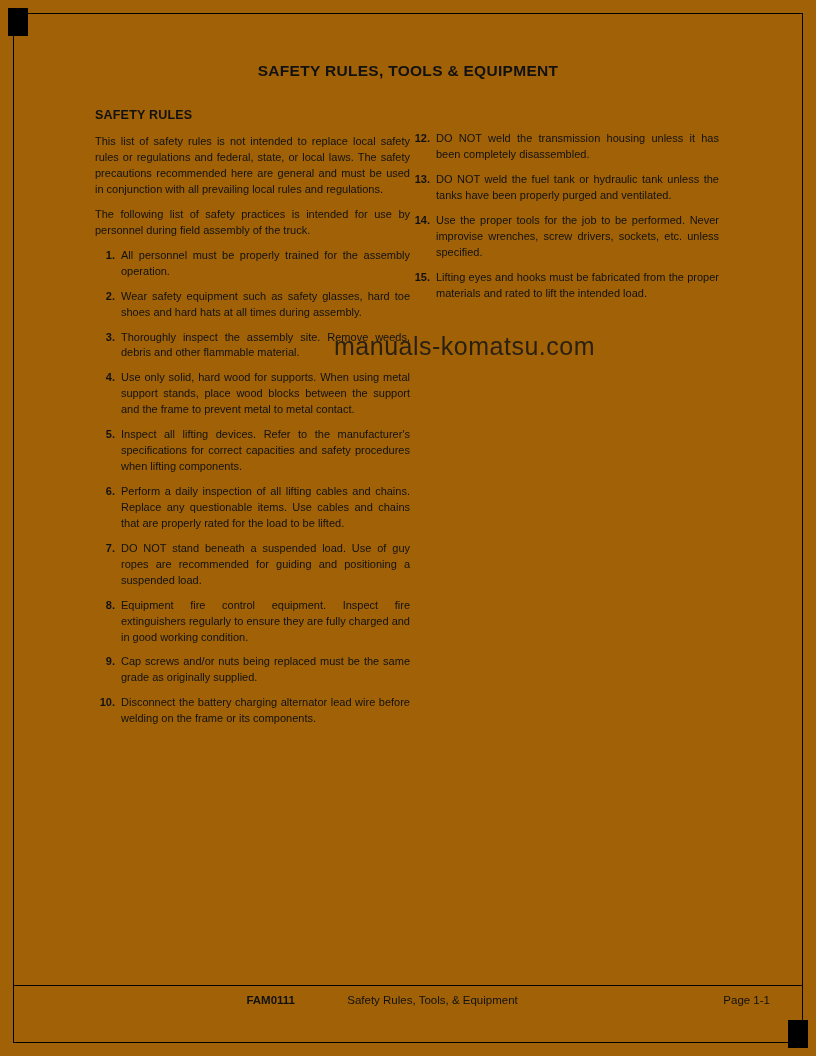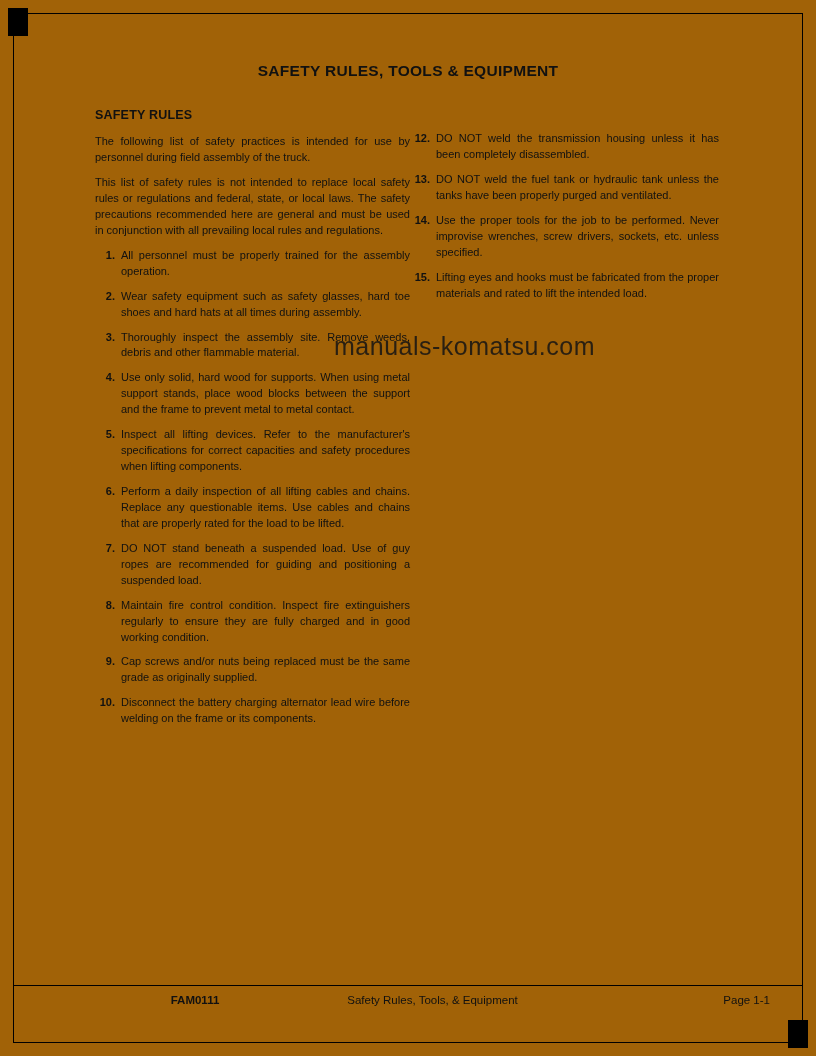--- a/index.html
+++ b/index.html
@@ -90,42 +90,42 @@
 
   .footer {
     position: absolute;
     top: 994px;
     left: 95px;
     right: 46px;
     display: flex;
     align-items: baseline;
     font-size: 11.5px;
   }
-  .footer-left  { width: 200px; font-weight: bold; text-align: center; }
+  .footer-left  { width: 200px; font-weight: bold; text-align: right; }
   .footer-center { flex: 1; text-align: center; }
   .footer-right { width: 200px; text-align: right; }
 </style>
 </head>
 <body>
 
 <div class="page">
 
   <div class="page-border"></div>
   <div class="corner-tab tl"></div>
   <div class="corner-tab br"></div>
 
   <div class="doc-title">SAFETY RULES, TOOLS &amp; EQUIPMENT</div>
 
   <div class="content">
 
     <div class="col col-left">
       <div class="section-heading">SAFETY RULES</div>
 
+      <p class="para">This list of safety rules is not intended to replace local safety rules or regulations and federal, state, or local laws. The safety precautions recommended here are general and must be used in conjunction with all prevailing local rules and regulations.</p>
       <p class="para">The following list of safety practices is intended for use by personnel during field assembly of the truck.</p>
-      <p class="para">This list of safety rules is not intended to replace local safety rules or regulations and federal, state, or local laws. The safety precautions recommended here are general and must be used in conjunction with all prevailing local rules and regulations.</p>
 
       <div class="rule">
         <span class="rule-num">1.</span>
         <span class="rule-text">All personnel must be properly trained for the assembly operation.</span>
       </div>
       <div class="rule">
         <span class="rule-num">2.</span>
         <span class="rule-text">Wear safety equipment such as safety glasses, hard toe shoes and hard hats at all times during assembly.</span>
       </div>
       <div class="rule">
@@ -143,21 +143,21 @@
       <div class="rule">
         <span class="rule-num">6.</span>
         <span class="rule-text">Perform a daily inspection of all lifting cables and chains. Replace any questionable items. Use cables and chains that are properly rated for the load to be lifted.</span>
       </div>
       <div class="rule">
         <span class="rule-num">7.</span>
         <span class="rule-text">DO NOT stand beneath a suspended load. Use of guy ropes are recommended for guiding and positioning a suspended load.</span>
       </div>
       <div class="rule">
         <span class="rule-num">8.</span>
-        <span class="rule-text">Maintain fire control condition. Inspect fire extinguishers regularly to ensure they are fully charged and in good working condition.</span>
+        <span class="rule-text">Equipment fire control equipment. Inspect fire extinguishers regularly to ensure they are fully charged and in good working condition.</span>
       </div>
       <div class="rule">
         <span class="rule-num">9.</span>
         <span class="rule-text">Cap screws and/or nuts being replaced must be the same grade as originally supplied.</span>
       </div>
       <div class="rule">
         <span class="rule-num">10.</span>
         <span class="rule-text">Disconnect the battery charging alternator lead wire before welding on the frame or its components.</span>
       </div>
     </div>

